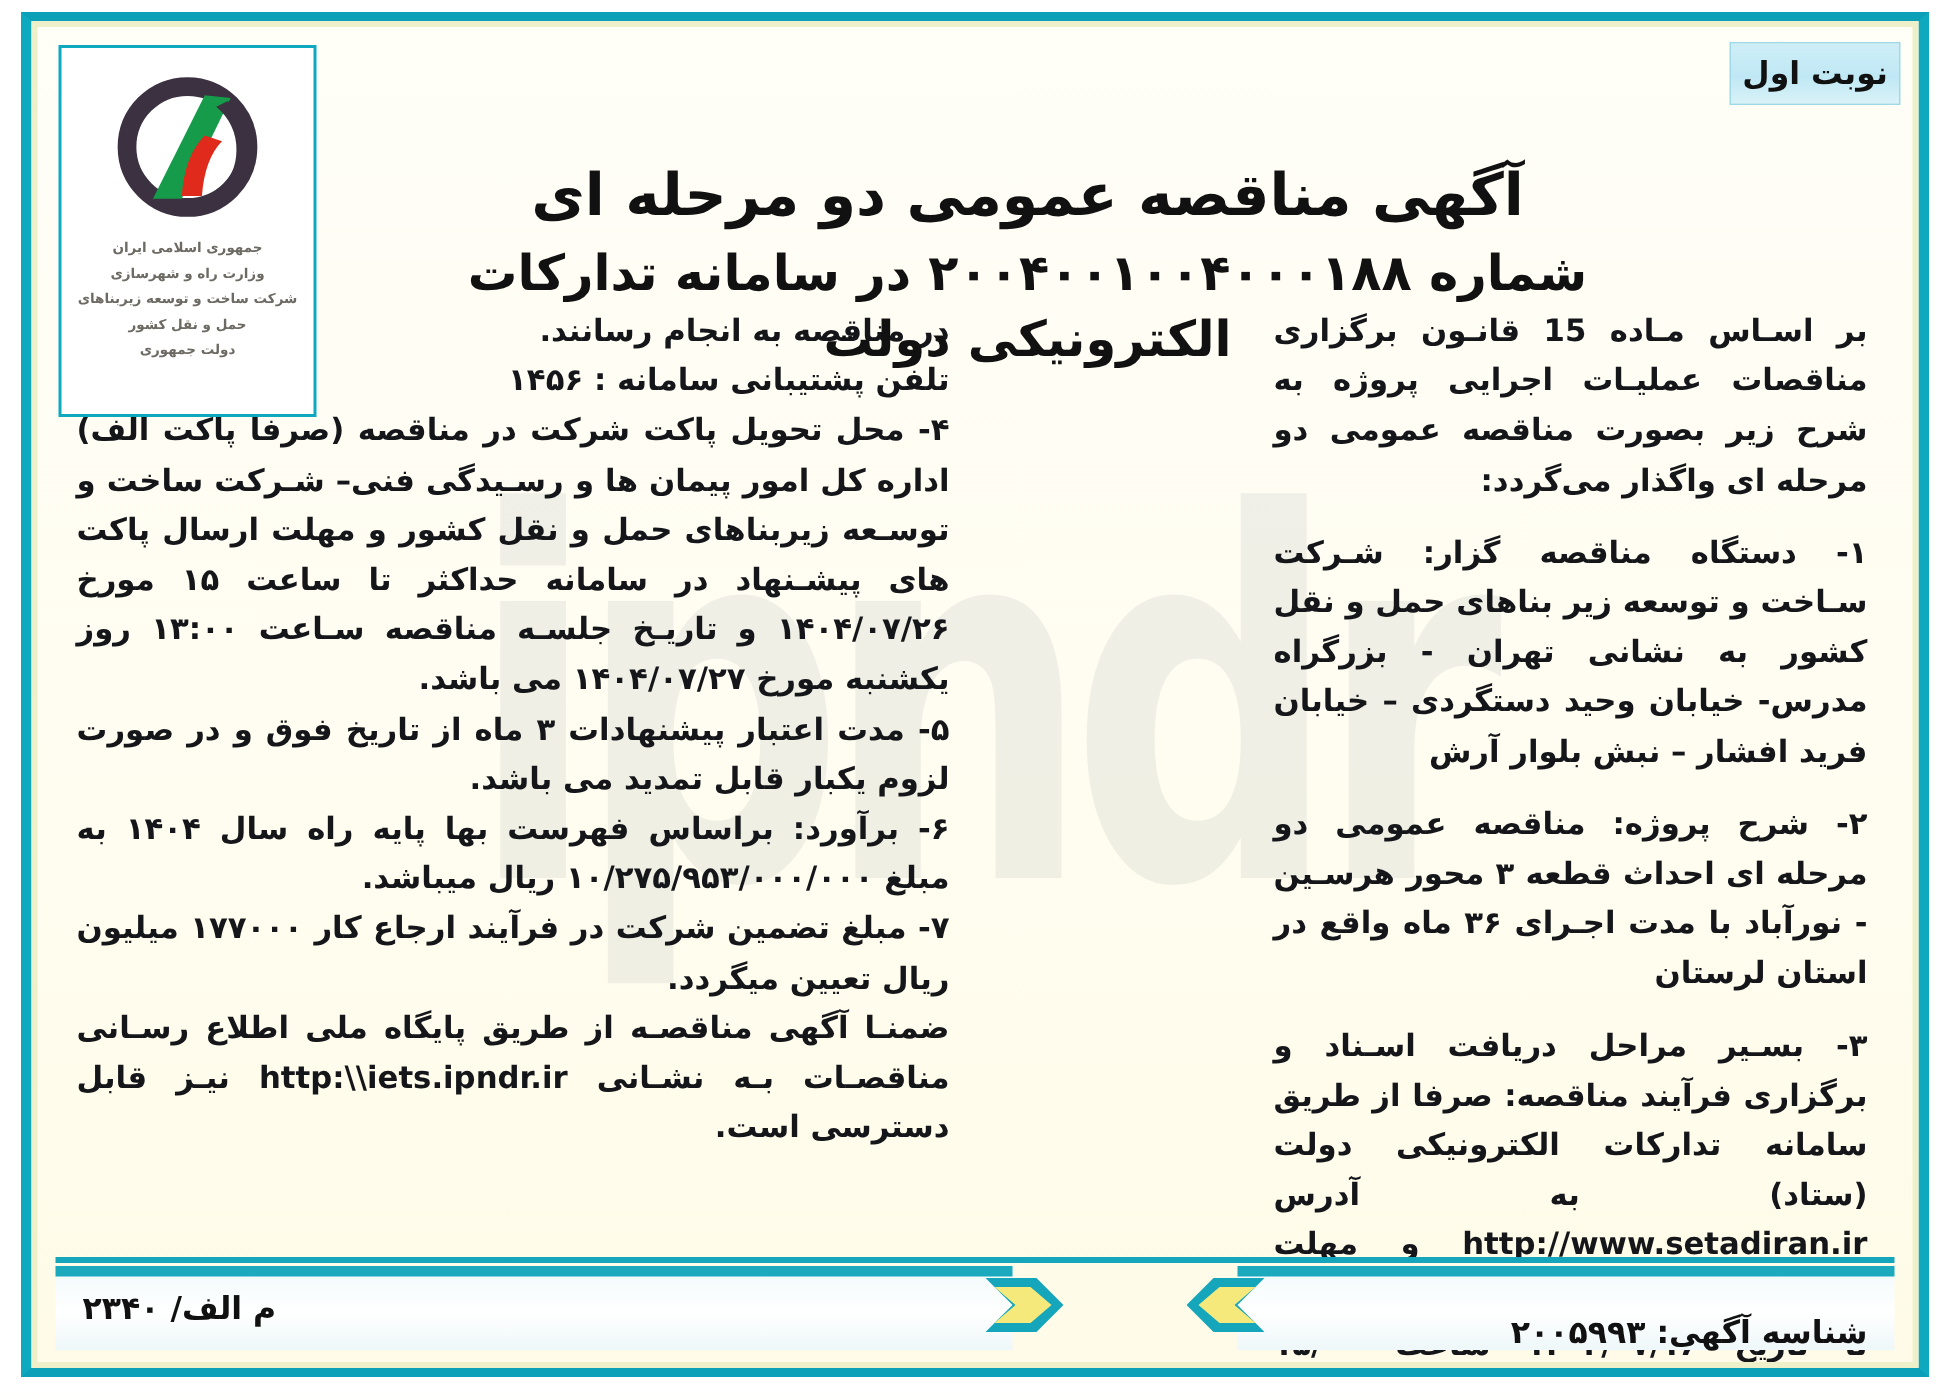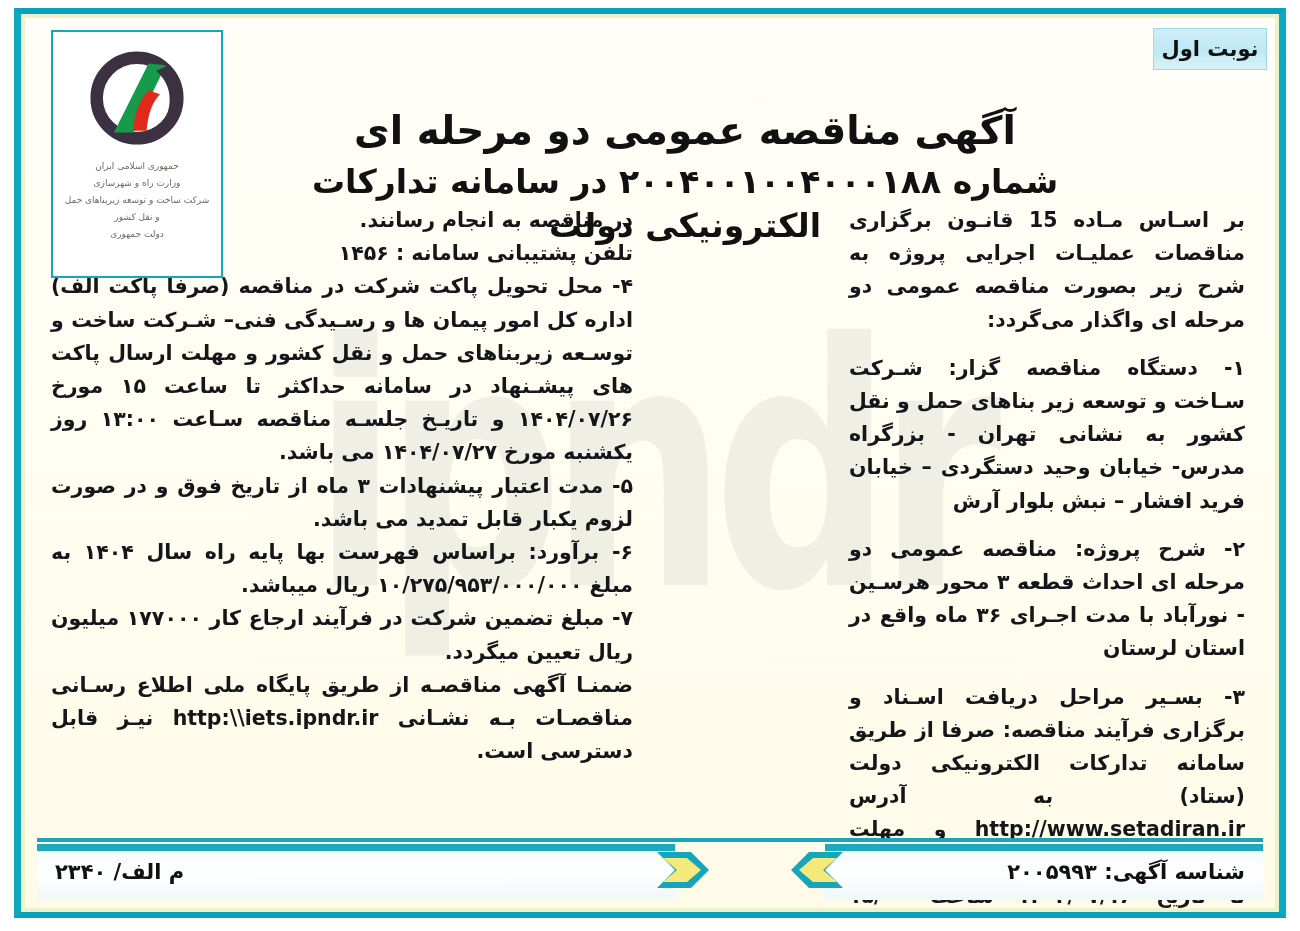--- a/index.html
+++ b/index.html
@@ -53,27 +53,28 @@
     left:auto;right:8px;top:10px;
     width:112px;height:40px;
     background:linear-gradient(180deg,#cfeef7 0%,#bfe8f4 55%,#d9f2f8 100%);
     border:1px solid #9fd9e8;
     display:flex;align-items:center;justify-content:center;
     color:#111;font-weight:bold;font-size:21px;margin-left:48px;
   }
   
   #logo-box{
     position:absolute;z-index:5;
-    left:26px;top:12px;
+    left:14px;top:12px;
     width:172px;height:248px;
     background:#ffffff;
     border:2px solid #0fa9bf;
     box-sizing:border-box;
     display:flex;flex-direction:column;align-items:center;
     padding-top:18px;
+    font-weight:bold;
   }
   .logo-mark{width:96px;height:96px;}
   .logo-caption{
     margin-top:12px;width:150px;text-align:center;
     font-size:9px;line-height:1.9;color:#6d6a63;
     filter:blur(.35px);
   }
   
   #title-block{
     position:absolute;z-index:5;
@@ -119,21 +120,21 @@
   #footer{
     position:absolute;z-index:5;
     bottom:6px;right:6px;left:6px;height:64px;
   }
   .foot-band{
     position:absolute;top:6px;height:56px;
     background:linear-gradient(180deg,#1ba9bd 0%,#1ba9bd 12%,#f4fbfc 13%,#ffffff 55%,#eef7f9 100%);
     display:flex;align-items:center;
   }
   #foot-right{
-    right:6px;width:420px;justify-content:flex-start;padding-right:18px;
+    right:6px;width:420px;justify-content:flex-start;padding-right:18px;align-items:flex-end;
   }
   #foot-left{
     left:6px;width:620px;justify-content:flex-end;padding-left:18px;
   }
   .foot-text{font-size:21px;font-weight:bold;color:#111;}
   .arrow{
     position:absolute;top:8px;width:52px;height:36px;
   }
   #arrow-right{left:-34px;}
   #arrow-left{right:-34px;}

